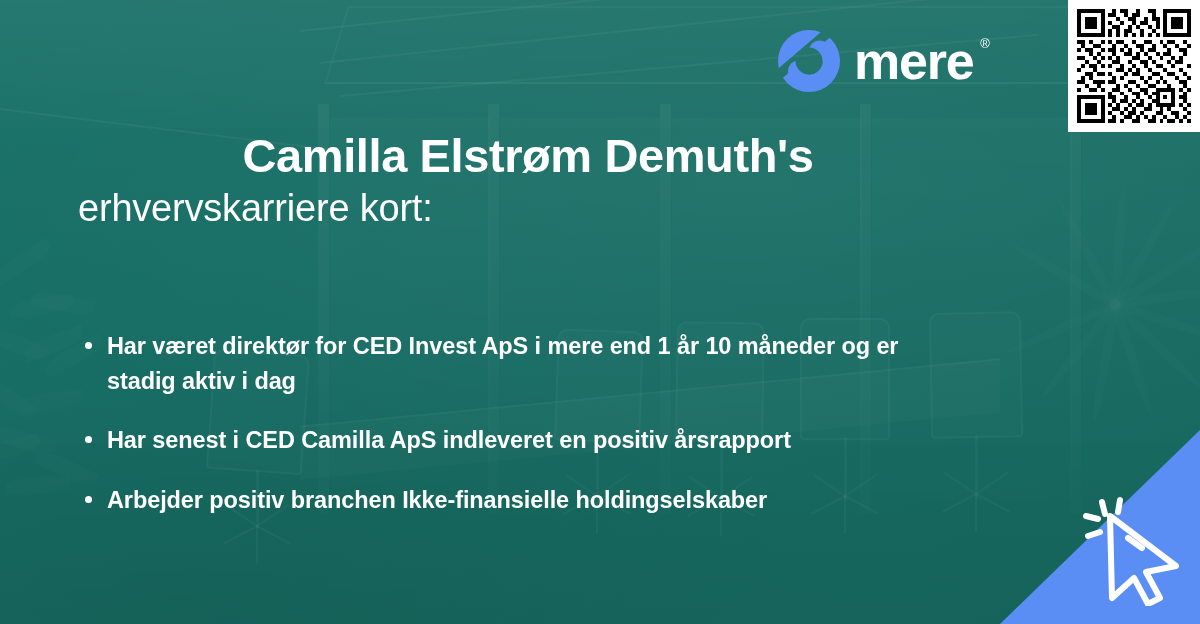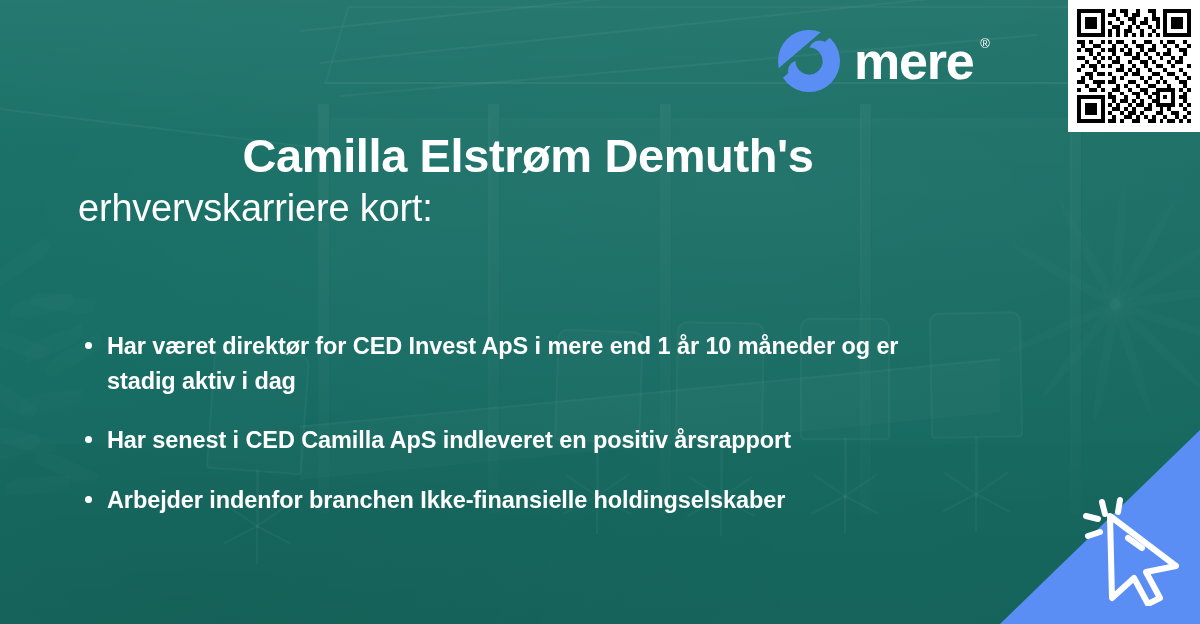--- a/index.html
+++ b/index.html
@@ -633,21 +633,21 @@
     <li>
       <span class="dot"></span>
       <span>Har været direktør for CED Invest ApS i mere end 1 år 10 måneder og er stadig aktiv i dag</span>
     </li>
     <li>
       <span class="dot"></span>
       <span>Har senest i CED Camilla ApS indleveret en positiv årsrapport</span>
     </li>
     <li>
       <span class="dot"></span>
-      <span>Arbejder indenfor branchen Ikke-finansielle holdingselskaber</span>
+      <span>Arbejder positiv branchen Ikke-finansielle holdingselskaber</span>
     </li>
   </ul>
 
   <div class="corner"></div>
   <div class="cursor">
     <svg viewBox="0 0 110 112" fill="none" aria-hidden="true">
       <g stroke="#ffffff" stroke-width="6" stroke-linecap="round" stroke-linejoin="round">
         <path d="M30 22 L96 72 L66 78 L80 104 L68 110 L54 84 L32 104 Z" fill="none"></path>
         <path d="M48 44 L62 54"></path>
         <path d="M22 8 L25 20"></path>

